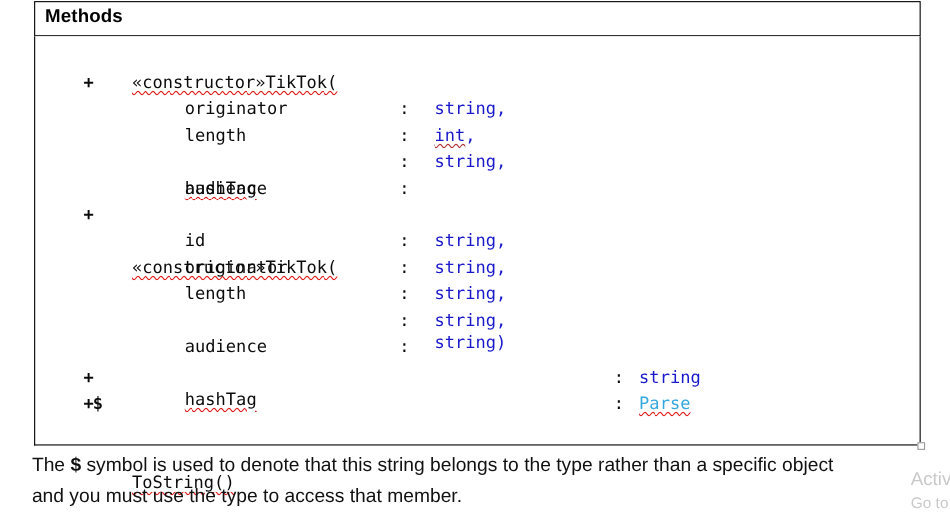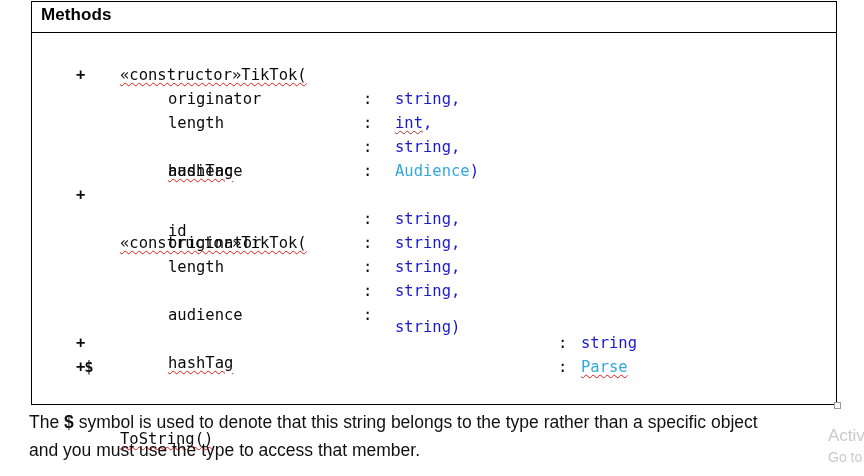--- a/index.html
+++ b/index.html
@@ -163,44 +163,43 @@
       <div class="member-line col-param" style="top:78px;">length</div>
       <div class="member-line col-colon" style="top:78px;">:</div>
       <div class="member-line col-type" style="top:78px;"><span class="t-string squiggle-plain">int</span><span class="punct">,</span></div>
 
       <div class="member-line col-param squiggle" style="top:102px;">hashTag</div>
       <div class="member-line col-colon" style="top:102px;">:</div>
       <div class="member-line col-type" style="top:102px;"><span class="t-string">string</span><span class="punct">,</span></div>
 
       <div class="member-line col-param" style="top:126px;">audience</div>
       <div class="member-line col-colon" style="top:126px;">:</div>
-      <div class="member-line col-type" style="top:126px;"><span class="t-class">Audience</span><span class="punct">)</span></div>
 
       <div class="member-line col-vis" style="top:150px;">+</div>
       <div class="member-line col-sig squiggle" style="top:150px;">«constructor»TikTok(</div>
 
-      <div class="member-line col-param" style="top:186px;">id</div>
+      <div class="member-line col-param" style="top:174px;">id</div>
       <div class="member-line col-colon" style="top:174px;">:</div>
       <div class="member-line col-type" style="top:174px;"><span class="t-string">string</span><span class="punct">,</span></div>
 
       <div class="member-line col-param" style="top:198px;">originator</div>
       <div class="member-line col-colon" style="top:198px;">:</div>
       <div class="member-line col-type" style="top:198px;"><span class="t-string">string</span><span class="punct">,</span></div>
 
       <div class="member-line col-param" style="top:222px;">length</div>
       <div class="member-line col-colon" style="top:222px;">:</div>
       <div class="member-line col-type" style="top:222px;"><span class="t-string">string</span><span class="punct">,</span></div>
 
       <div class="member-line col-param squiggle" style="top:246px;">hashTag</div>
       <div class="member-line col-colon" style="top:246px;">:</div>
       <div class="member-line col-type" style="top:246px;"><span class="t-string">string</span><span class="punct">,</span></div>
 
       <div class="member-line col-param" style="top:270px;">audience</div>
       <div class="member-line col-colon" style="top:270px;">:</div>
-      <div class="member-line col-type" style="top:282px;"><span class="t-string">string</span><span class="punct">)</span></div>
+      <div class="member-line col-type" style="top:266px;"><span class="t-string">string</span><span class="punct">)</span></div>
 
       <div class="member-line col-vis" style="top:298px;">+</div>
       <div class="member-line col-sig squiggle" style="top:298px; left:88px;">ToString()</div>
       <div class="member-line col-colon2" style="top:298px;">:</div>
       <div class="member-line col-type2" style="top:298px;"><span class="t-string">string</span></div>
 
       <div class="member-line col-vis" style="top:322px; letter-spacing:-1px;">+$</div>
       <div class="member-line col-colon2" style="top:322px;">:</div>
       <div class="member-line col-type2" style="top:322px;"><span class="t-class squiggle">Parse</span></div>
 

